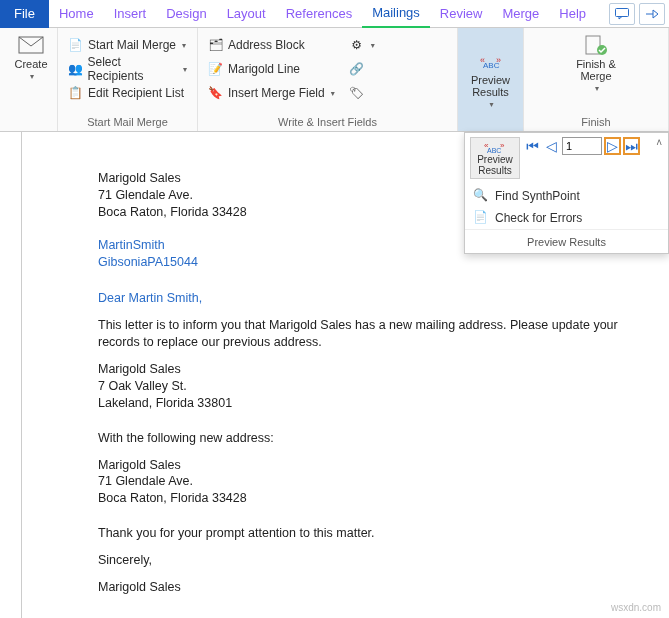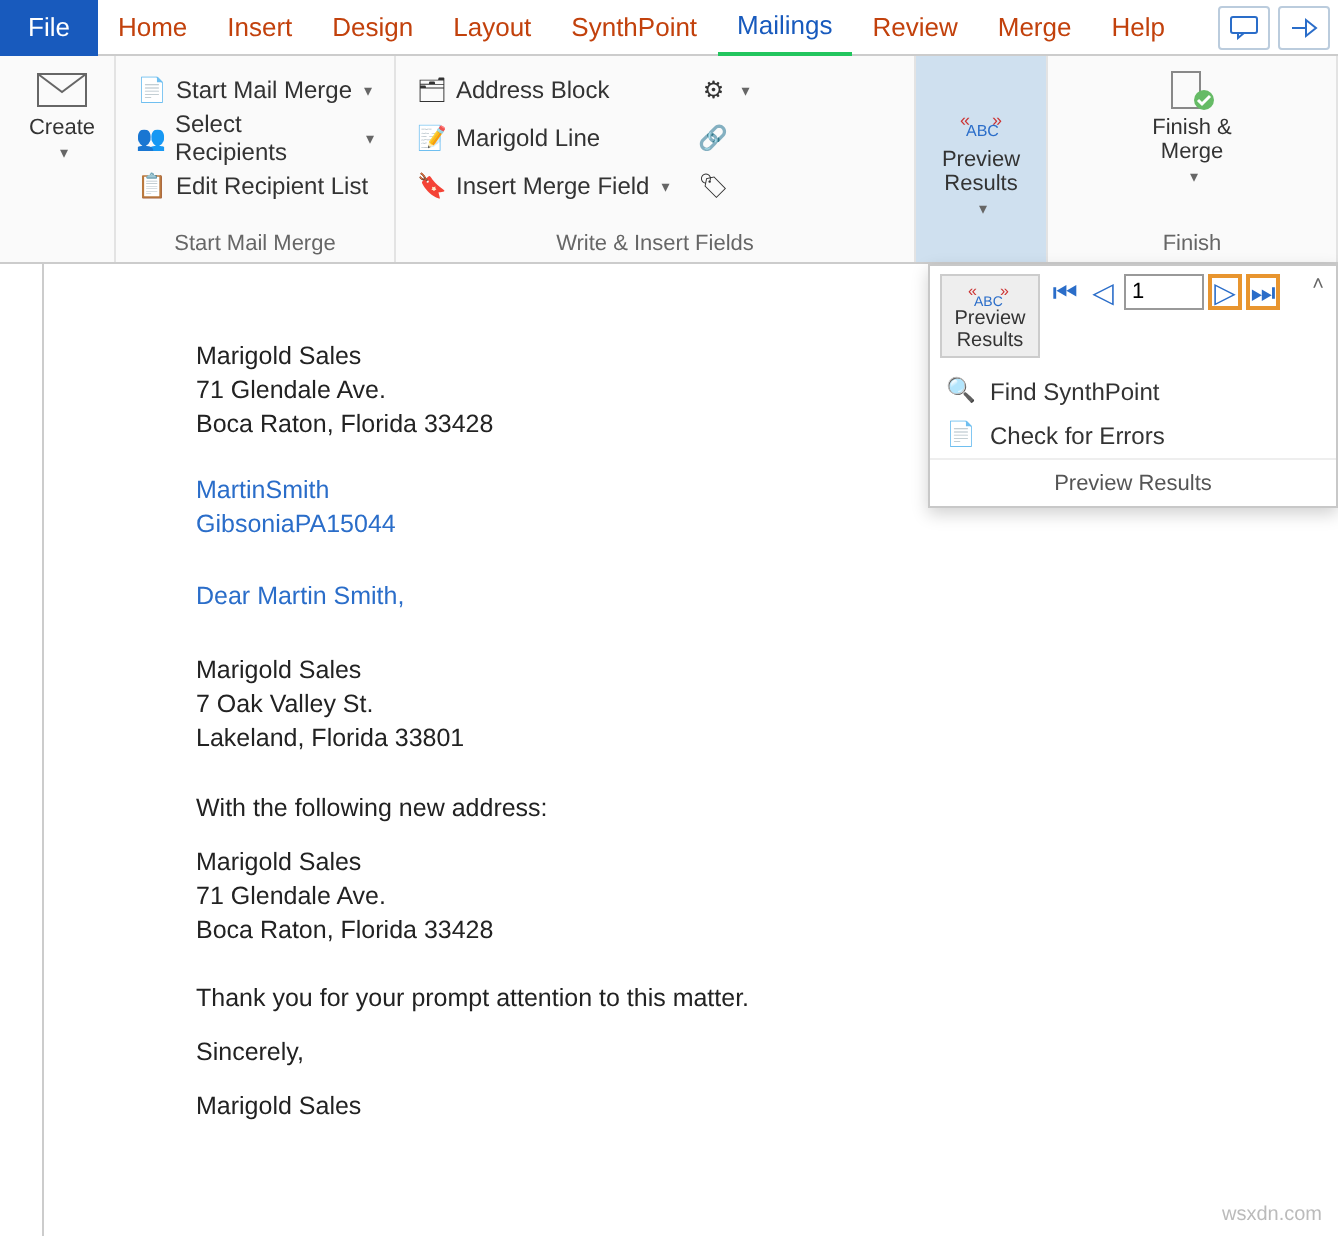--- a/index.html
+++ b/index.html
@@ -1,19 +1,19 @@
 <!DOCTYPE html>
 <html><head>
 <meta charset="utf-8">
 <style>
 *{box-sizing:border-box;margin:0;padding:0;font-family:"Segoe UI",Arial,sans-serif}
 body{background:#fff;width:669px;height:618px;overflow:hidden;font-size:12px;color:#333}
 .tabbar{display:flex;align-items:center;height:28px;border-bottom:1px solid #ccc;background:#fff}
 .file-tab{background:#185abd;color:#fff;height:28px;padding:0 14px;display:flex;align-items:center;font-size:13px}
-.tab{padding:0 10px;height:28px;display:flex;align-items:center;font-size:13px;color:#c2410c;cursor:pointer}
+.tab{padding:0 10px;height:28px;display:flex;align-items:center;font-size:13px;color:#8b5cf6;cursor:pointer}
 .tab.active{color:#185abd;border-bottom:2px solid #22c55e;font-weight:400}
 .tab-spacer{flex:1}
 .tab-icon{width:26px;height:22px;border:1px solid #bcd;display:flex;align-items:center;justify-content:center;margin-right:4px;border-radius:2px}
 .ribbon{display:flex;height:104px;border-bottom:1px solid #ccc;background:#fafafa}
 .group{display:flex;flex-direction:column;padding:2px 6px 0;border-right:1px solid #e3e3e3;position:relative}
 .group-label{position:absolute;bottom:3px;left:0;right:0;text-align:center;font-size:11px;color:#666}
 .vcol{display:flex;flex-direction:column;gap:2px}
 .hrow{display:flex;gap:6px}
 .big-btn{display:flex;flex-direction:column;align-items:center;justify-content:flex-start;padding:4px 6px;min-width:50px;text-align:center;gap:2px;cursor:pointer}
 .big-btn .icn{width:26px;height:22px;display:flex;align-items:center;justify-content:center}
@@ -44,21 +44,21 @@
 <body>
 
 <div class="tabbar">
   <div class="file-tab">
       <span>File</span>
     </div>
   <div class="tab">Home</div>
   <div class="tab">Insert</div>
   <div class="tab">Design</div>
   <div class="tab">Layout</div>
-  <div class="tab">SynthPoint</div>
+  <div class="tab">References</div>
   <div class="tab active">Mailings</div>
   <div class="tab">Review</div>
   <div class="tab">Merge</div>
   <div class="tab">Help</div>
   <div class="tab-spacer"></div>
   <div class="tab-icon">
       <svg width="14" height="12" viewBox="0 0 14 12">
         <rect x="0.5" y="0.5" width="13" height="8" rx="1" fill="none" stroke="#2a6dc9"></rect>
         <path d="M4 8.5 L4 11 L7 8.5" fill="none" stroke="#2a6dc9"></path>
       </svg>
@@ -175,20 +175,21 @@
   <div class="page">
     <div>Marigold Sales</div>
     <div>71 Glendale Ave.</div>
     <div>Boca Raton, Florida 33428</div>
     <div style="height:16px"></div>
     <div class="mf">MartinSmith</div>
     <div class="mf">GibsoniaPA15044</div>
     <div style="height:20px"></div>
     <div class="mf">Dear Martin Smith,</div>
     <div style="height:10px"></div>
+    <div style="width:520px">This letter is to inform you that Marigold Sales has a new mailing address. Please update your records to replace our previous address.</div>
     <div style="height:10px"></div>
     <div>Marigold Sales</div>
     <div>7 Oak Valley St.</div>
     <div>Lakeland, Florida 33801</div>
     <div style="height:18px"></div>
     <div>With the following new address:</div>
     <div style="height:10px"></div>
     <div>Marigold Sales</div>
     <div>71 Glendale Ave.</div>
     <div>Boca Raton, Florida 33428</div>

